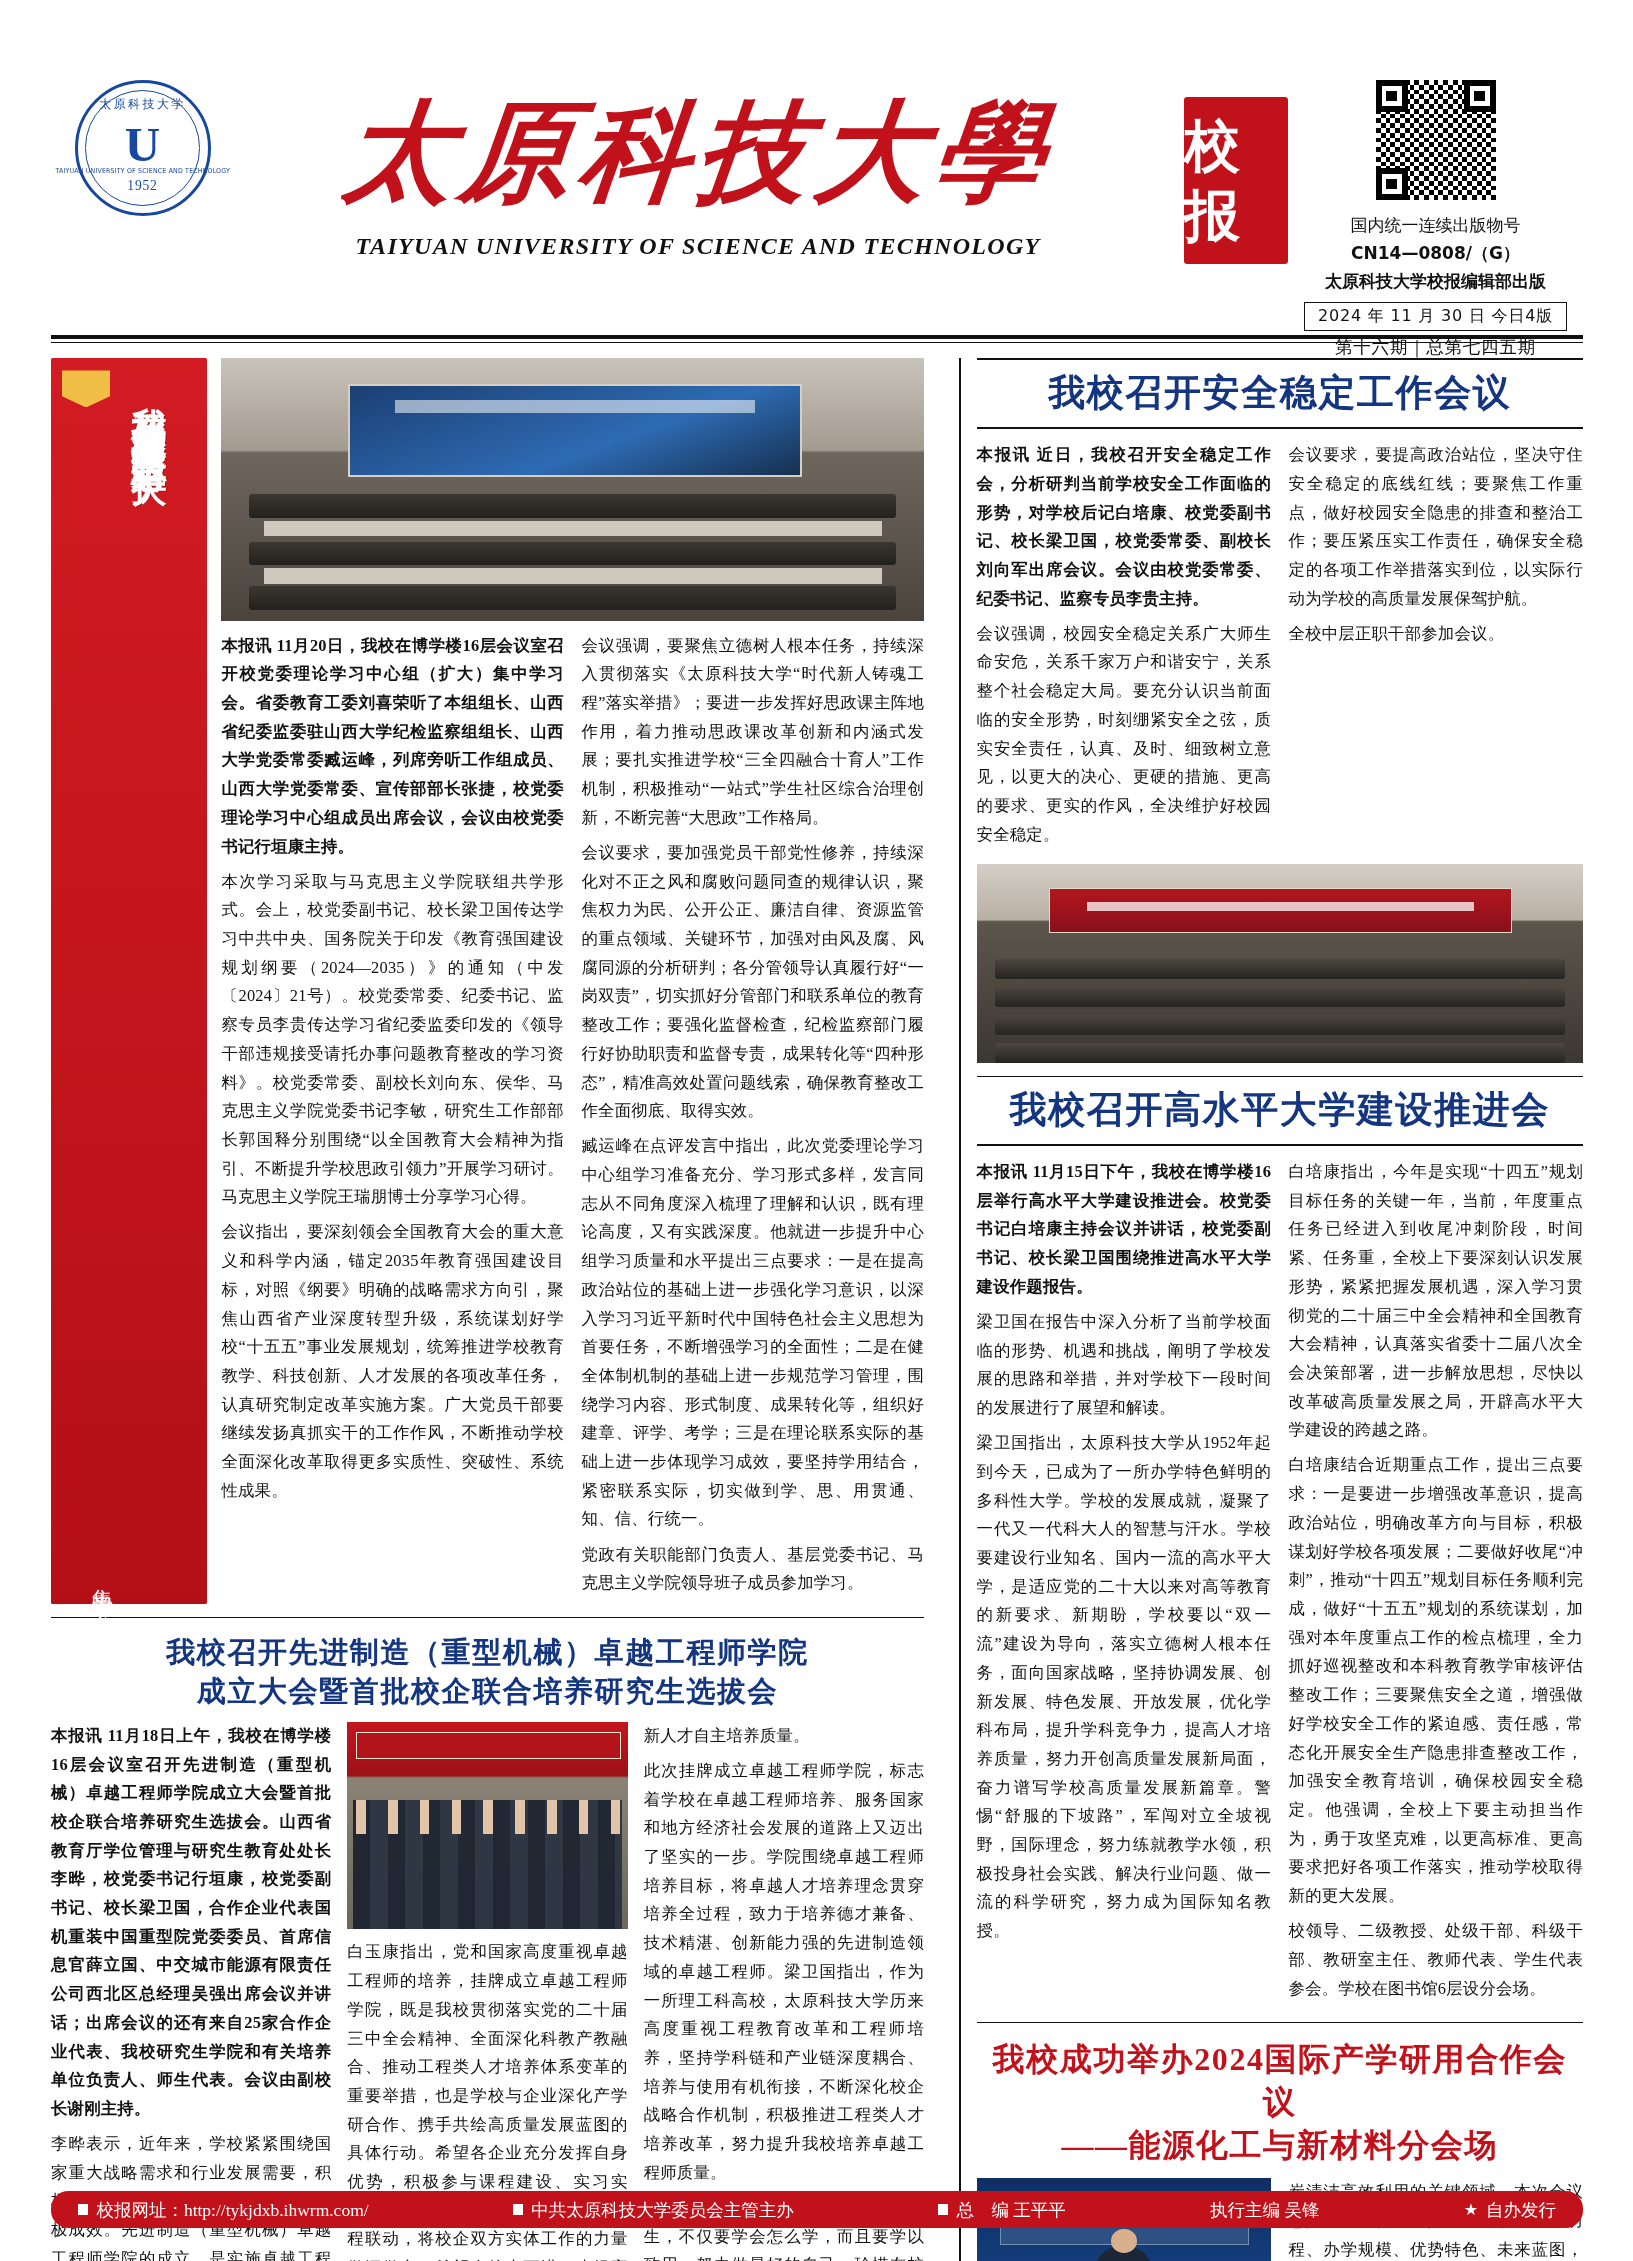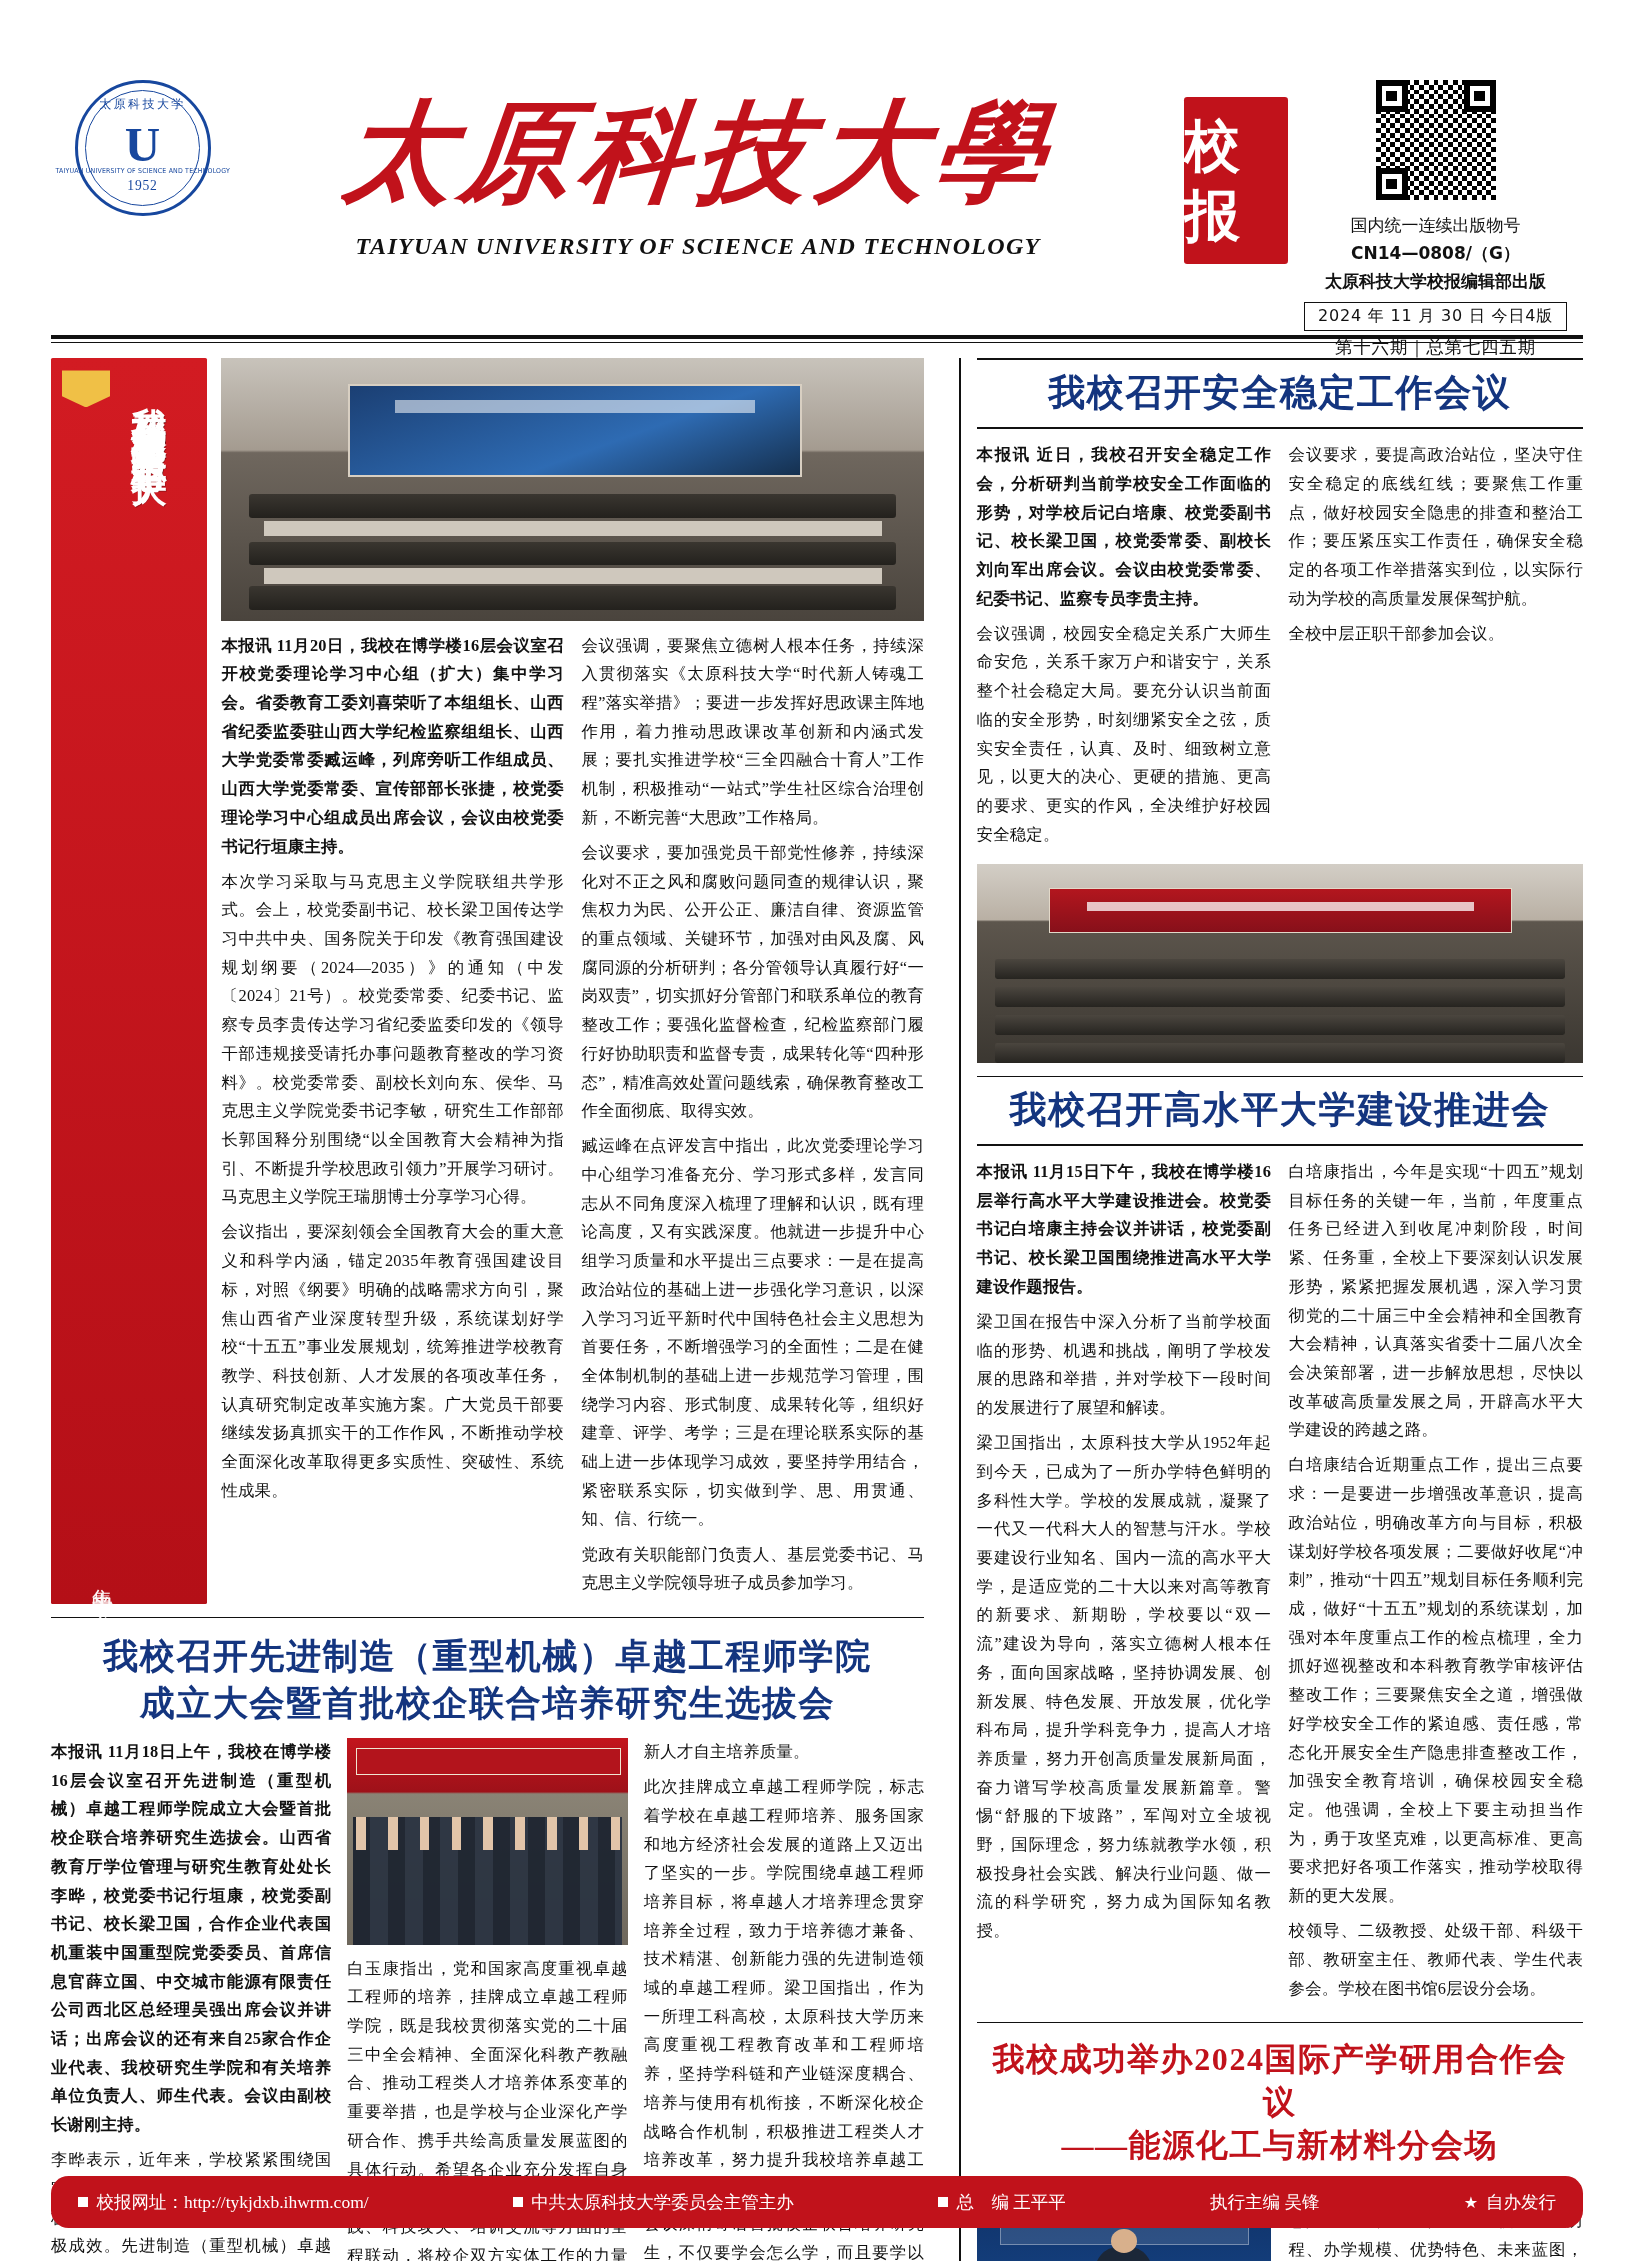--- a/index.html
+++ b/index.html
@@ -320,21 +320,21 @@
 
   
   h2.hl {
     font-family: "Liberation Serif", serif;
     font-weight: bold;
     text-align: center;
     margin: 14.4px 0 11px 0;
     line-height: 1.35;
     letter-spacing: 1.6px;
   }
-  h2.hl-blue { color: #14357f; font-size: 35px; }
+  h2.hl-blue { color: #14357f; font-size: 29px; }
   h2.hl-red  { color: #c1121b; font-size: 32px; }
   h2.hl-blue-lg { color: #14357f; font-size: 37px; }
 
   .box-head {
     border-top: 2.4px solid #111;
     border-bottom: 2.4px solid #111;
     padding: 8px 0 9.6px 0;
     margin-bottom: 12px;
   }
   .hrule {
@@ -423,21 +423,21 @@
   .footer {
     position: absolute;
     left: 51px;
     right: 51px;
     bottom: 33px;
   }
   .footbar {
     background: #c1121b;
     color: #fff;
     border-radius: 17.5px;
-    height: 52px;
+    height: 37px;
     display: flex;
     align-items: center;
     justify-content: space-between;
     padding: 0 27px;
     font-size: 17.5px;
     font-family: "Liberation Serif", serif;
   }
   .footbar .seg { display: flex; align-items: center; gap: 8px; }
   .sq { width: 10.4px; height: 10.4px; background: #fff; display:inline-block; }
   .star { font-size: 16px; }

